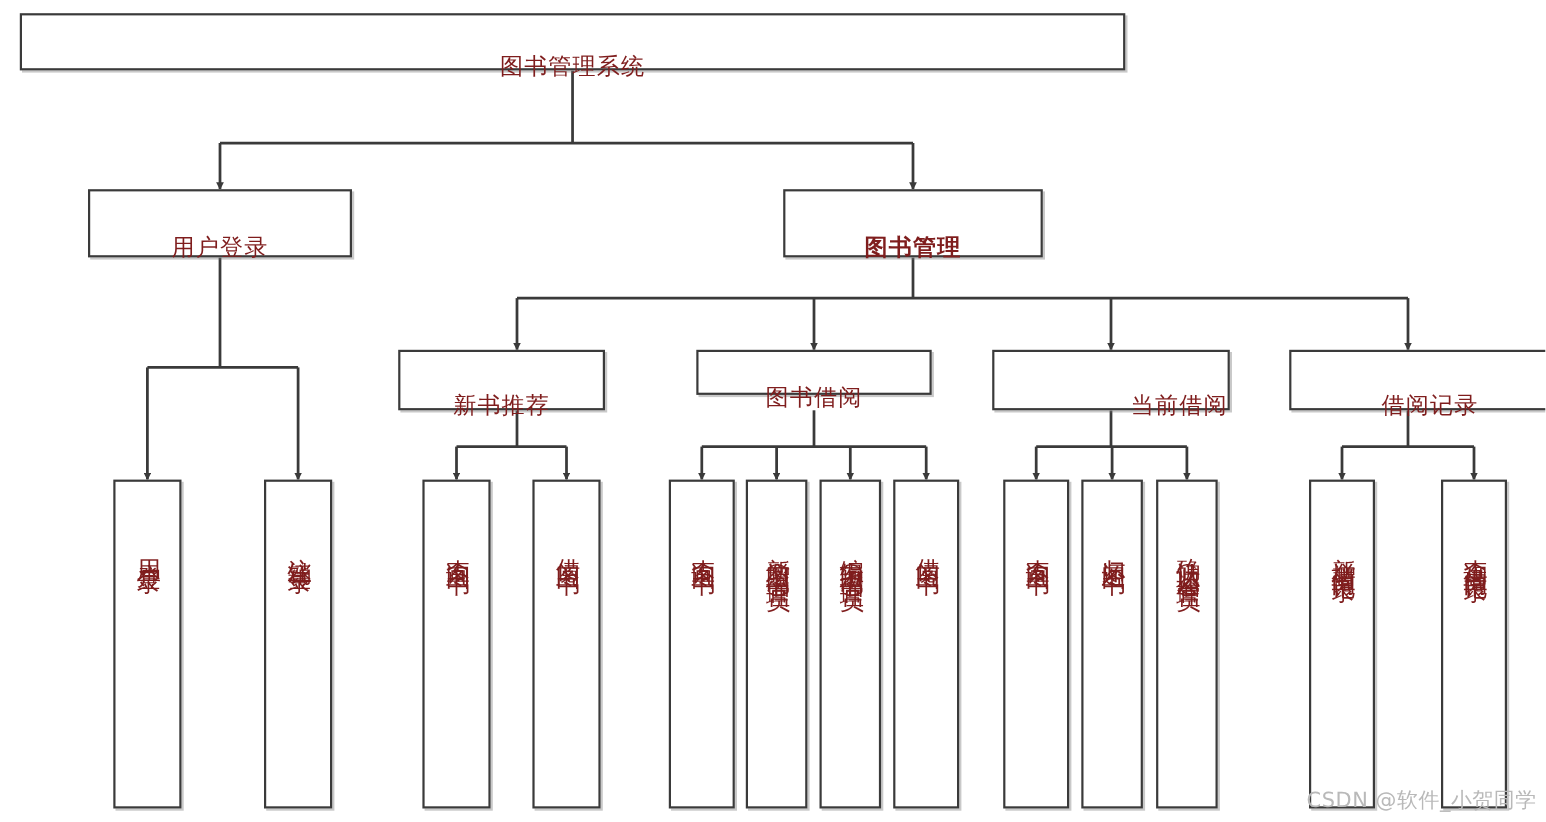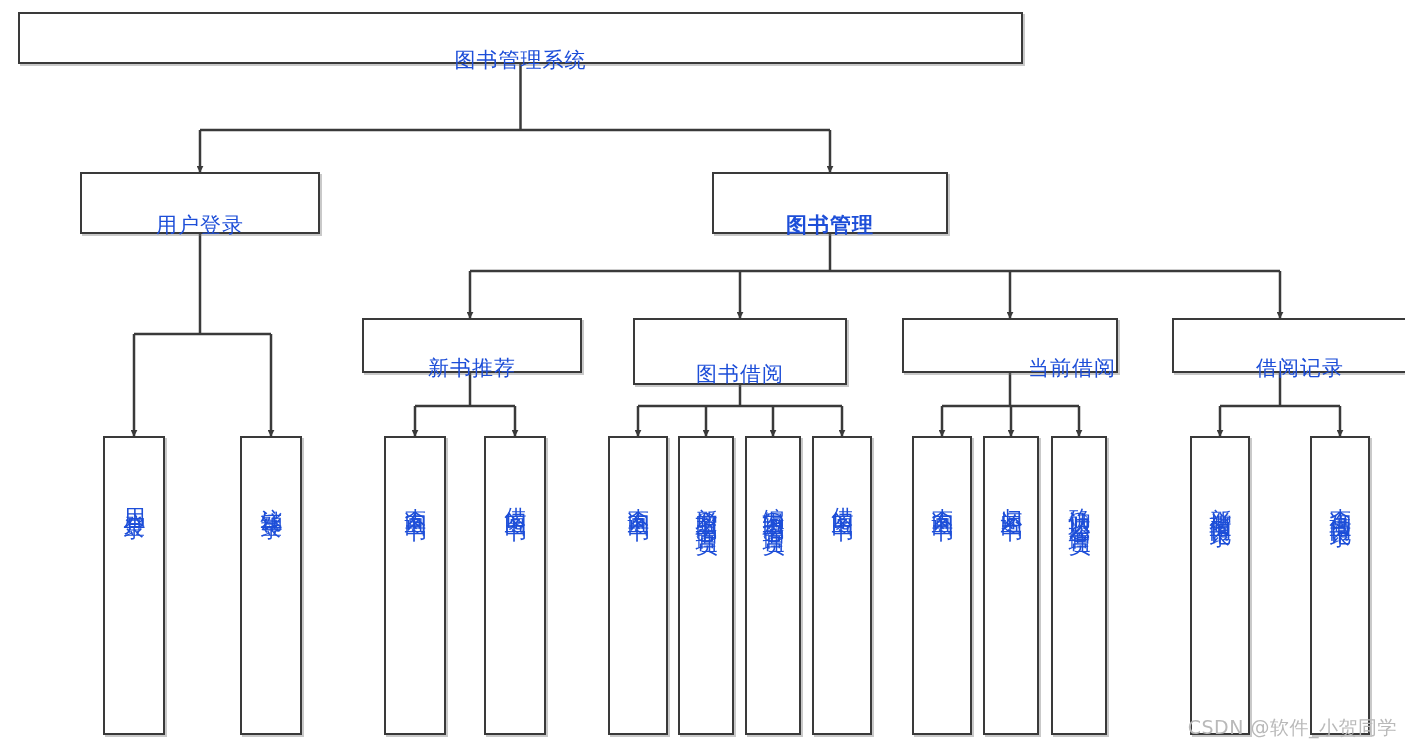--- a/index.html
+++ b/index.html
@@ -29,21 +29,21 @@
     position: absolute;
     box-sizing: border-box;
     background: #ffffff;
     border: 2px solid #3a3a3a;
     box-shadow: 2px 2px 0 rgba(120,120,120,0.40);
     display: flex;
     align-items: center;
     justify-content: center;
   }
   .node-label {
-    color: #1d4ed8;
+    color: #7f1d1d;
     font-size: 21px;
     line-height: 1.22;
     letter-spacing: 1px;
     white-space: pre;
     text-align: center;
     margin-top: 46px;
   }
   .node.horizontal .node-label {
     writing-mode: horizontal-tb;
   }
@@ -116,24 +116,24 @@
   <div id="nodes-layer">
       <div class="node horizontal" style="left: 18px; top: 12px; width: 1005px; height: 52px;">
         <span class="node-label">图书管理系统</span>
       </div>
       <div class="node horizontal" style="left: 80px; top: 172px; width: 240px; height: 62px;">
         <span class="node-label">用户登录</span>
       </div>
       <div class="node horizontal" style="left: 712px; top: 172px; width: 236px; height: 62px; font-weight: bold;">
         <span class="node-label">图书管理</span>
       </div>
-      <div class="node horizontal" style="left: 362px; top: 318px; width: 220px; height: 55px;">
+      <div class="node horizontal" style="left: 362px; top: 318px; width: 188px; height: 55px;">
         <span class="node-label">新书推荐</span>
       </div>
-      <div class="node horizontal" style="left: 633px; top: 318px; width: 214px; height: 67px;">
+      <div class="node horizontal" style="left: 633px; top: 318px; width: 214px; height: 41px;">
         <span class="node-label">图书借阅</span>
       </div>
       <div class="node horizontal" style="left: 902px; top: 318px; width: 216px; height: 55px; justify-content: flex-end;">
         <span class="node-label">当前借阅</span>
       </div>
       <div class="node horizontal" style="left: 1172px; top: 318px; width: 256px; height: 55px;">
         <span class="node-label">借阅记录</span>
       </div>
       <div class="node vertical" style="left: 103px; top: 436px; width: 62px; height: 299px;">
         <span class="node-label">用户登录</span>

